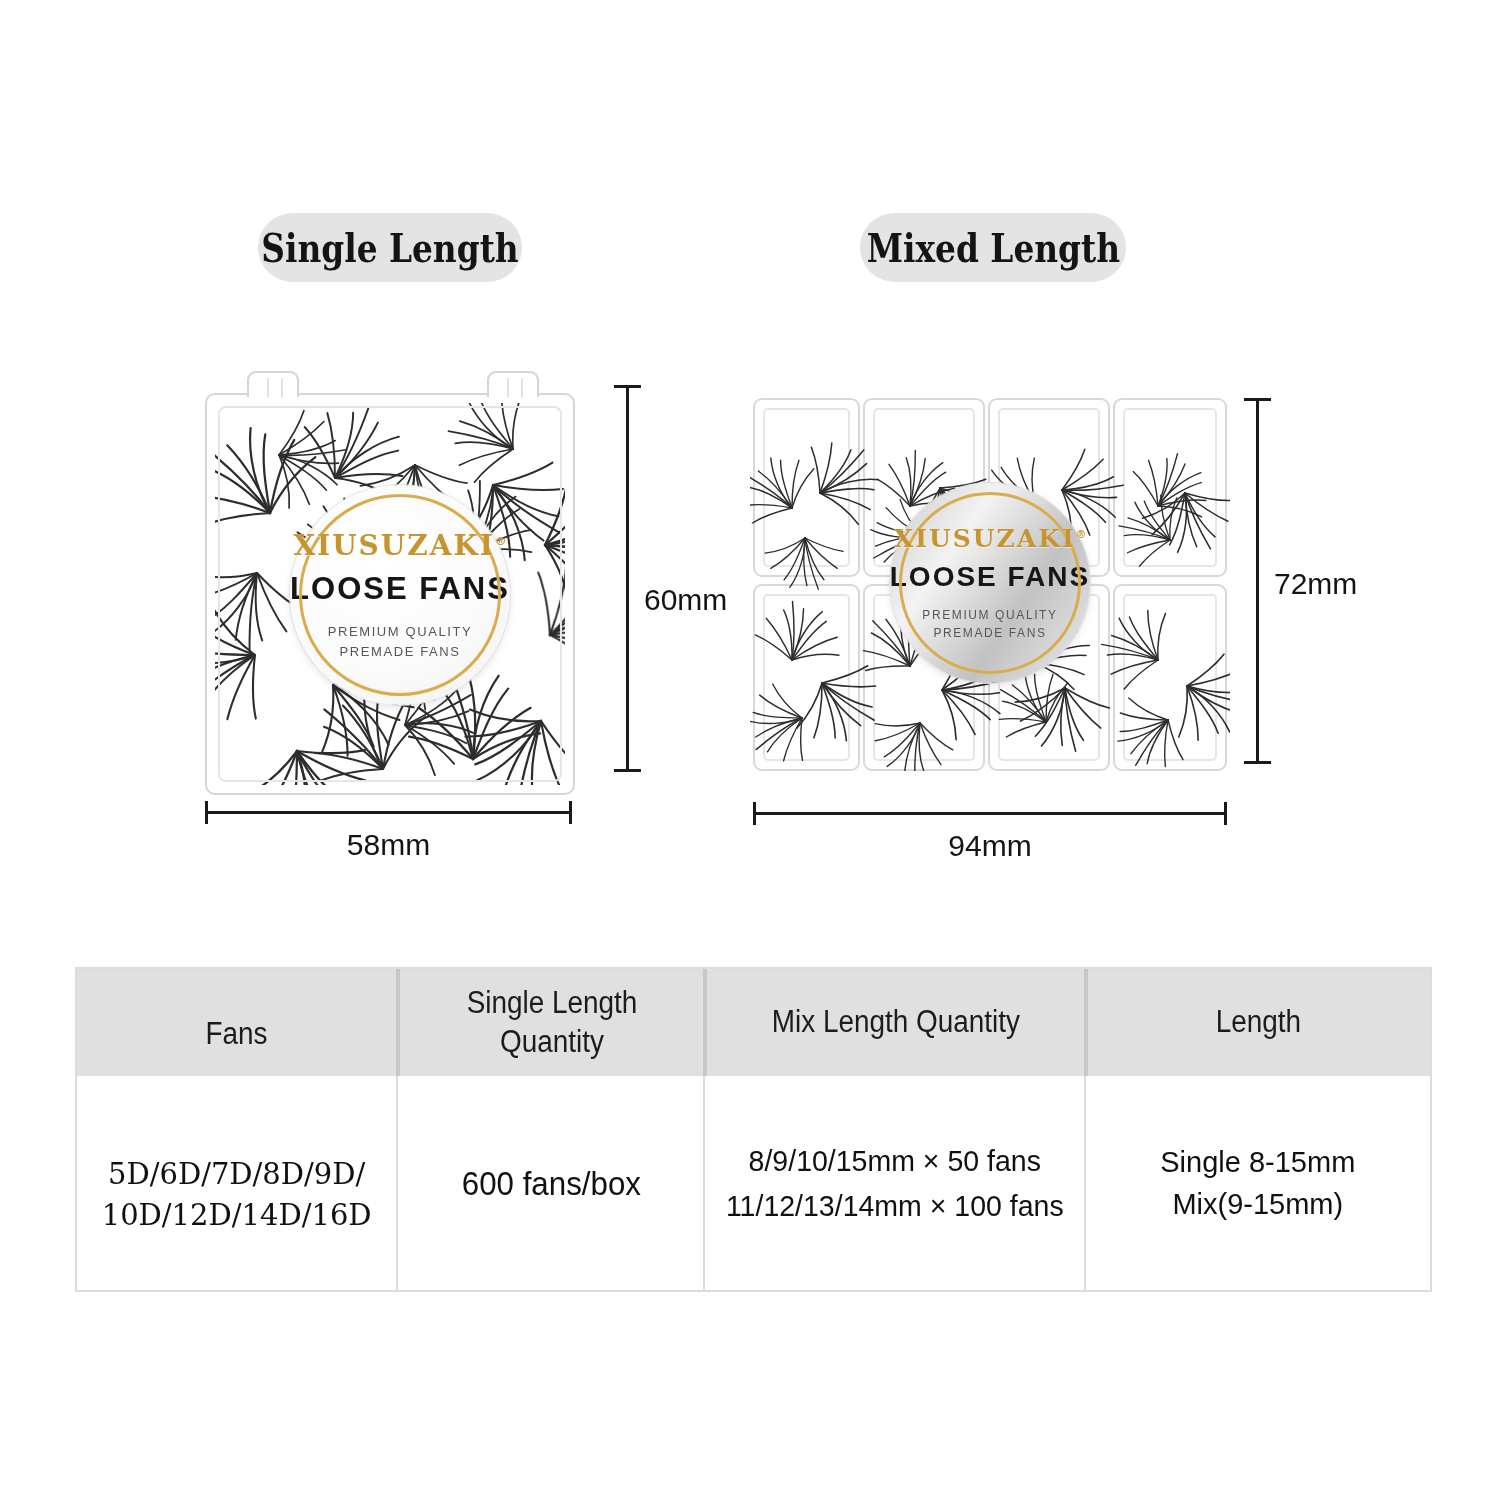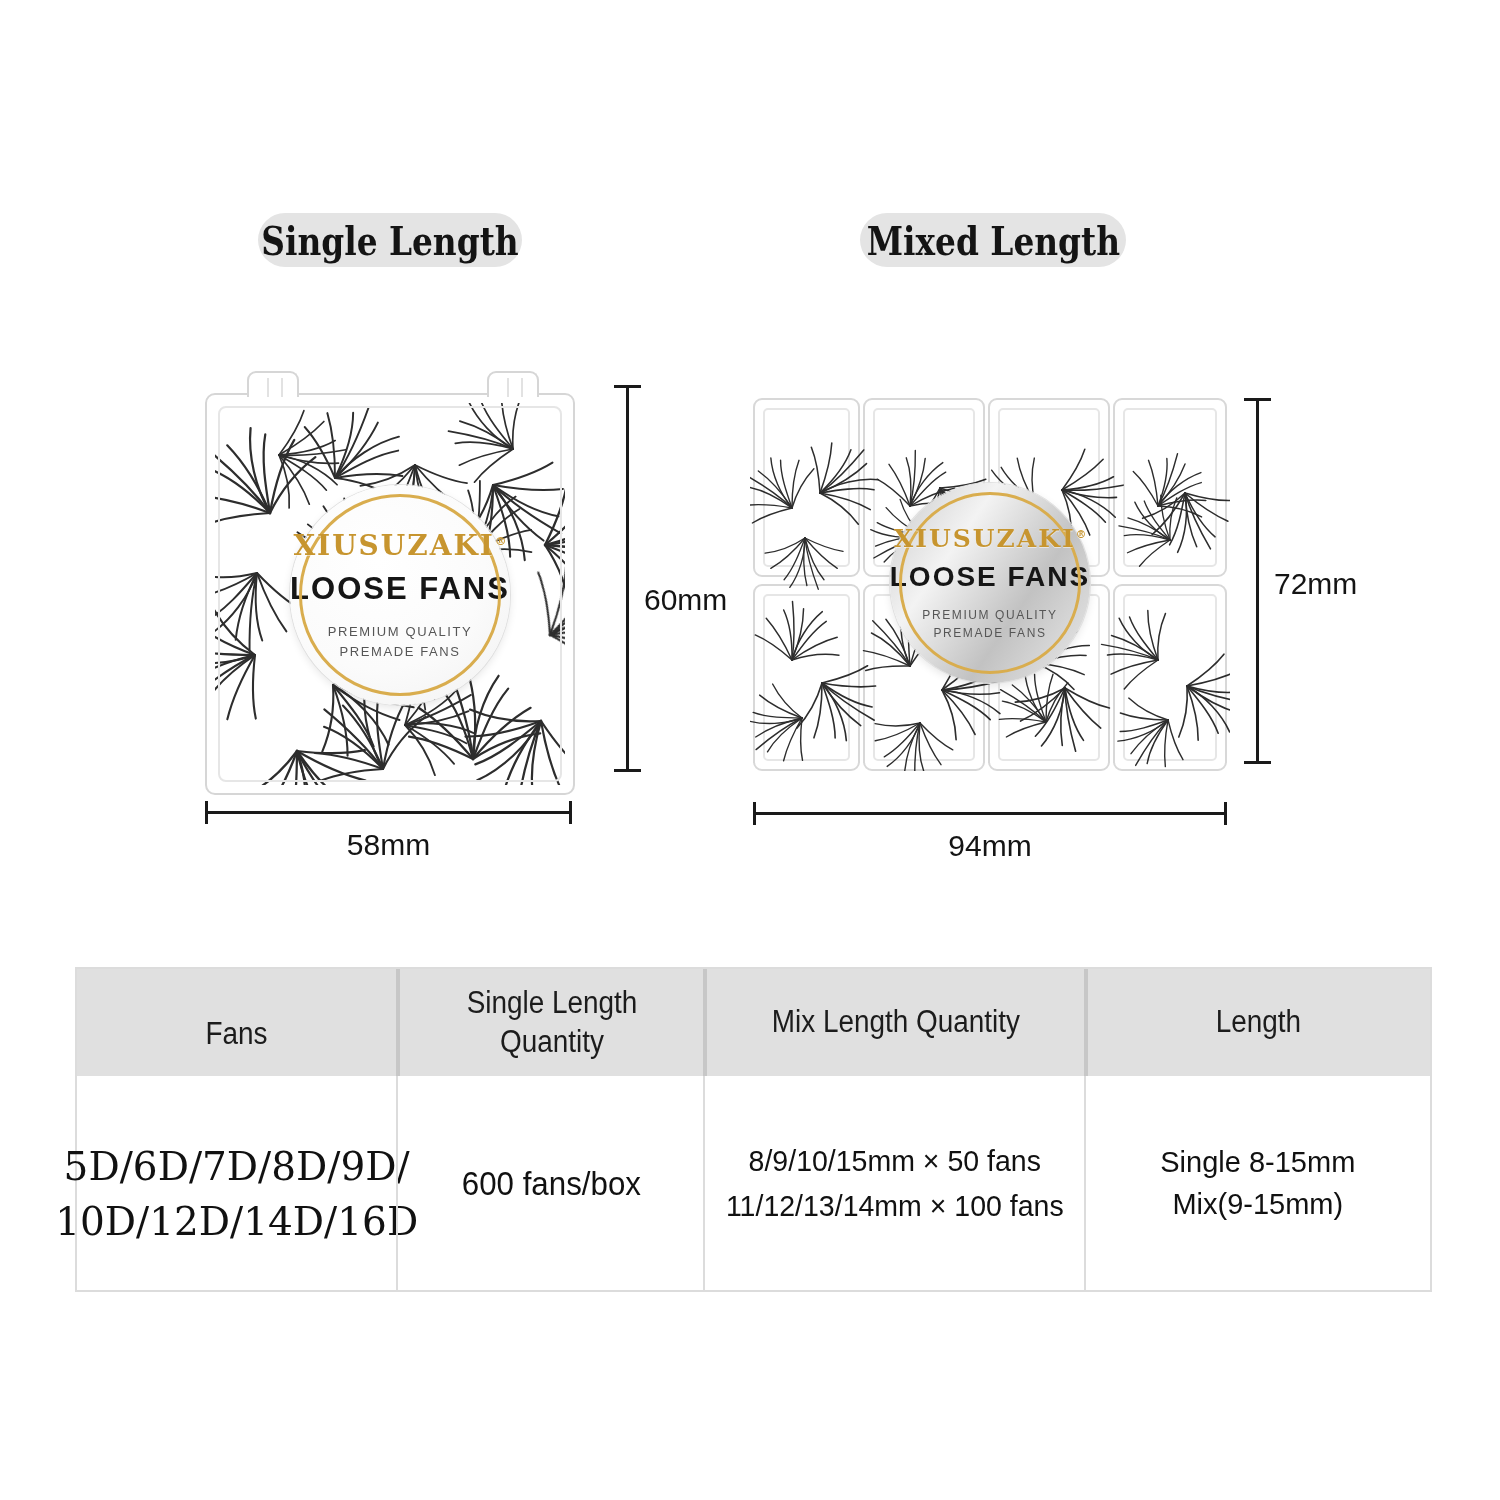--- a/index.html
+++ b/index.html
@@ -5,21 +5,21 @@
   * { margin:0; padding:0; box-sizing:border-box; }
   html,body { background:#fff; }
   #canvas {
     position:relative; width:1500px; height:1500px;
     background:#fff; overflow:hidden;
     font-family:"Liberation Sans", sans-serif; color:#1a1a1a;
   }
 
   
   .pill {
-    position:absolute; height:54px; border-radius:37px;
+    position:absolute; height:69px; border-radius:37px;
     background:#e4e4e4; display:flex; align-items:center; justify-content:center;
   }
   .pill span {
     display:inline-block; font-family:"DejaVu Serif", serif; font-weight:700;
     font-size:40px; color:#141414; transform:scaleX(.82); white-space:nowrap;
   }
   #badge-single { left:258px; top:213px; width:264px; }
   #badge-mixed  { left:860px; top:213px; width:266px; }
 
   
@@ -122,21 +122,21 @@
   .t-body { flex:1; background:#fff; }
   .t-cell {
     display:flex; align-items:center; justify-content:center; text-align:center;
   }
   .t-head .t-cell { border-left:4px solid #c7c7c7; }
   .t-body .t-cell { border-left:2px solid #dcdcdc; }
   .t-head .t-cell:first-child, .t-body .t-cell:first-child { border-left:none; }
   .c1 { width:23.6%;margin-top:24px; } .c2 { width:22.7%; } .c3 { width:28.1%; } .c4 { width:25.6%; }
   .hdr { font-size:31px; color:#1c1c1c; line-height:1.25; transform:scaleX(.9); }
   .hdr.wrap { width:240px; }
-  .val-fans { font-family:"DejaVu Serif", serif; font-size:39px; line-height:1.4; color:#111; }
+  .val-fans { font-family:"DejaVu Serif", serif; font-size:29px; line-height:1.4; color:#111; }
   .val-qty  { font-size:34px; color:#111; transform:scaleX(.92); white-space:nowrap; }
   .val-mix  { font-size:30px; line-height:1.5; color:#111; transform:scaleX(.95); white-space:nowrap; }
   .val-len  { font-size:29px; line-height:1.45; color:#111; }
 </style>
 </head>
 <body>
 
 <svg width="0" height="0" style="position:absolute" aria-hidden="true">
   <defs>
     <g id="fan">

